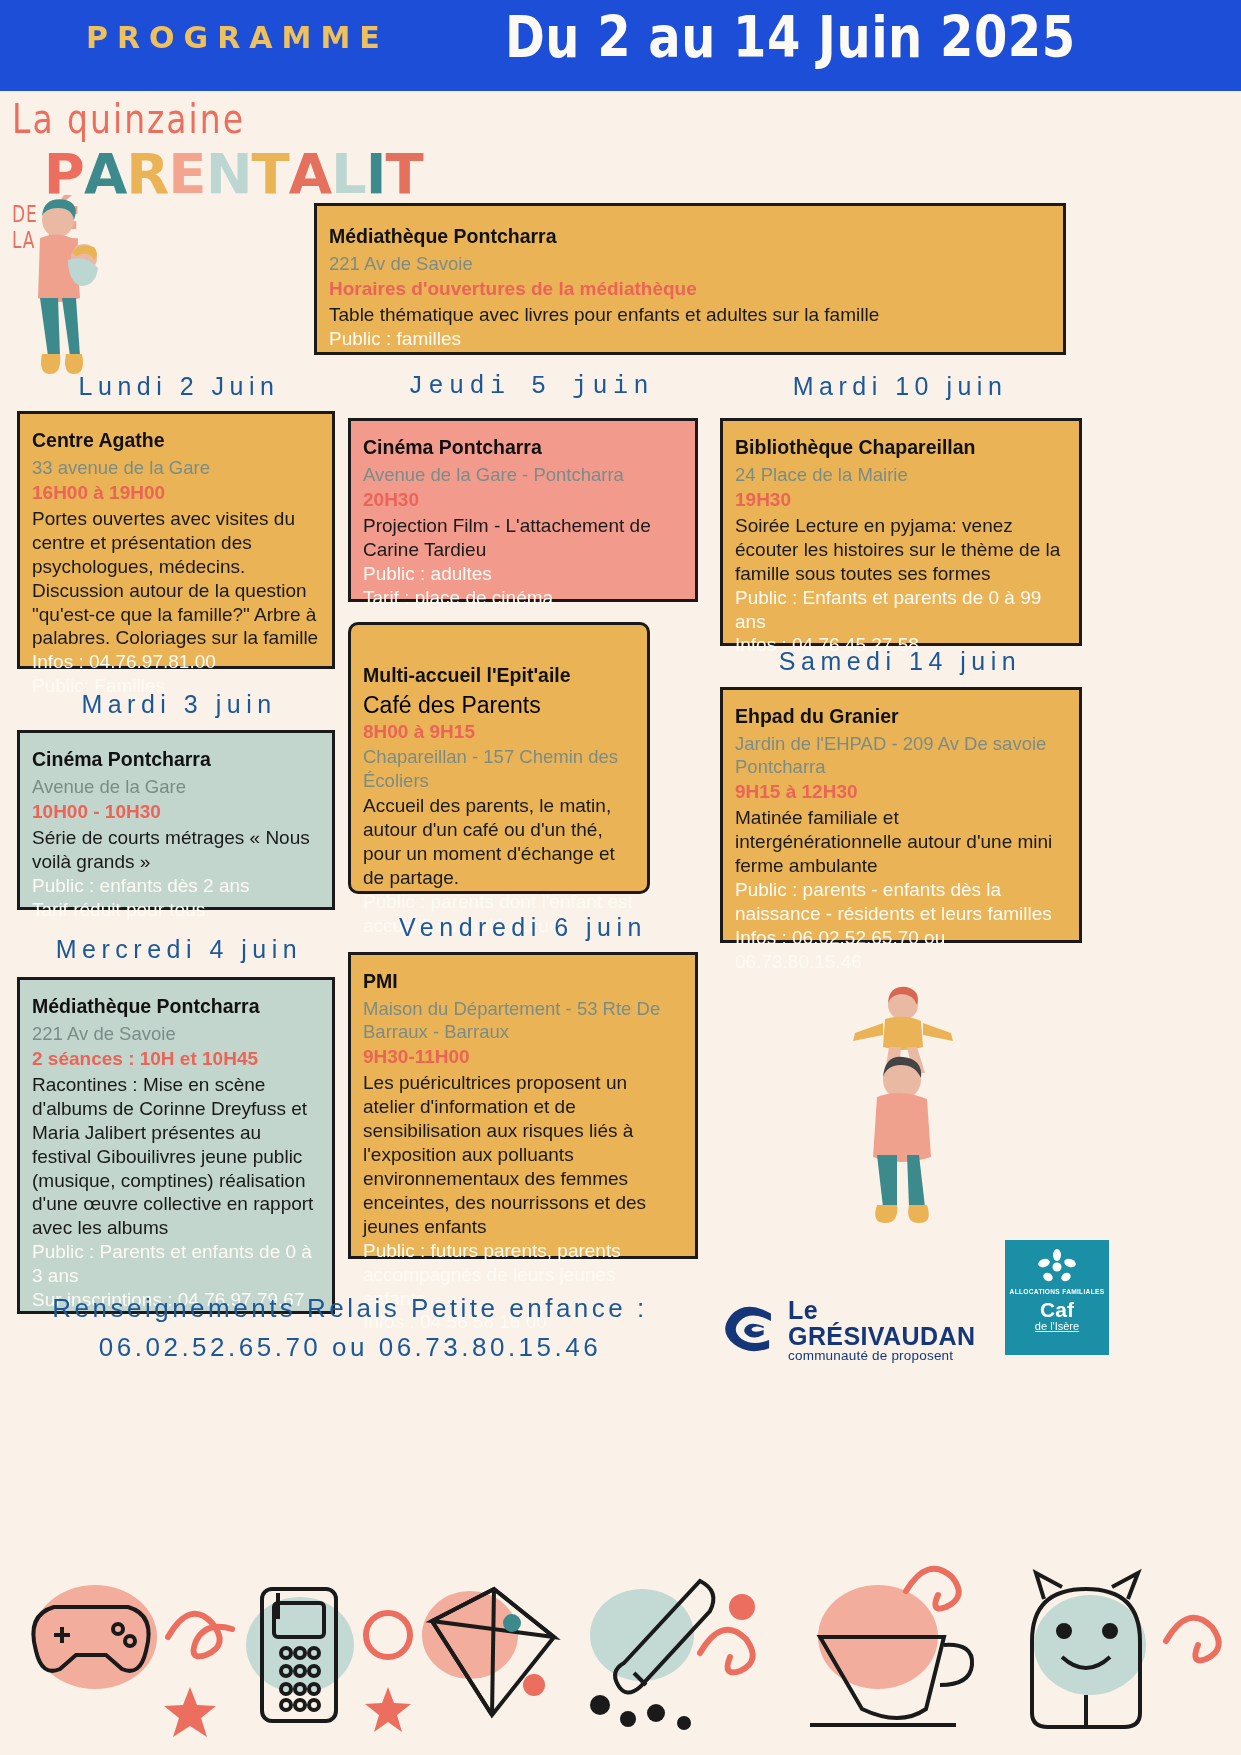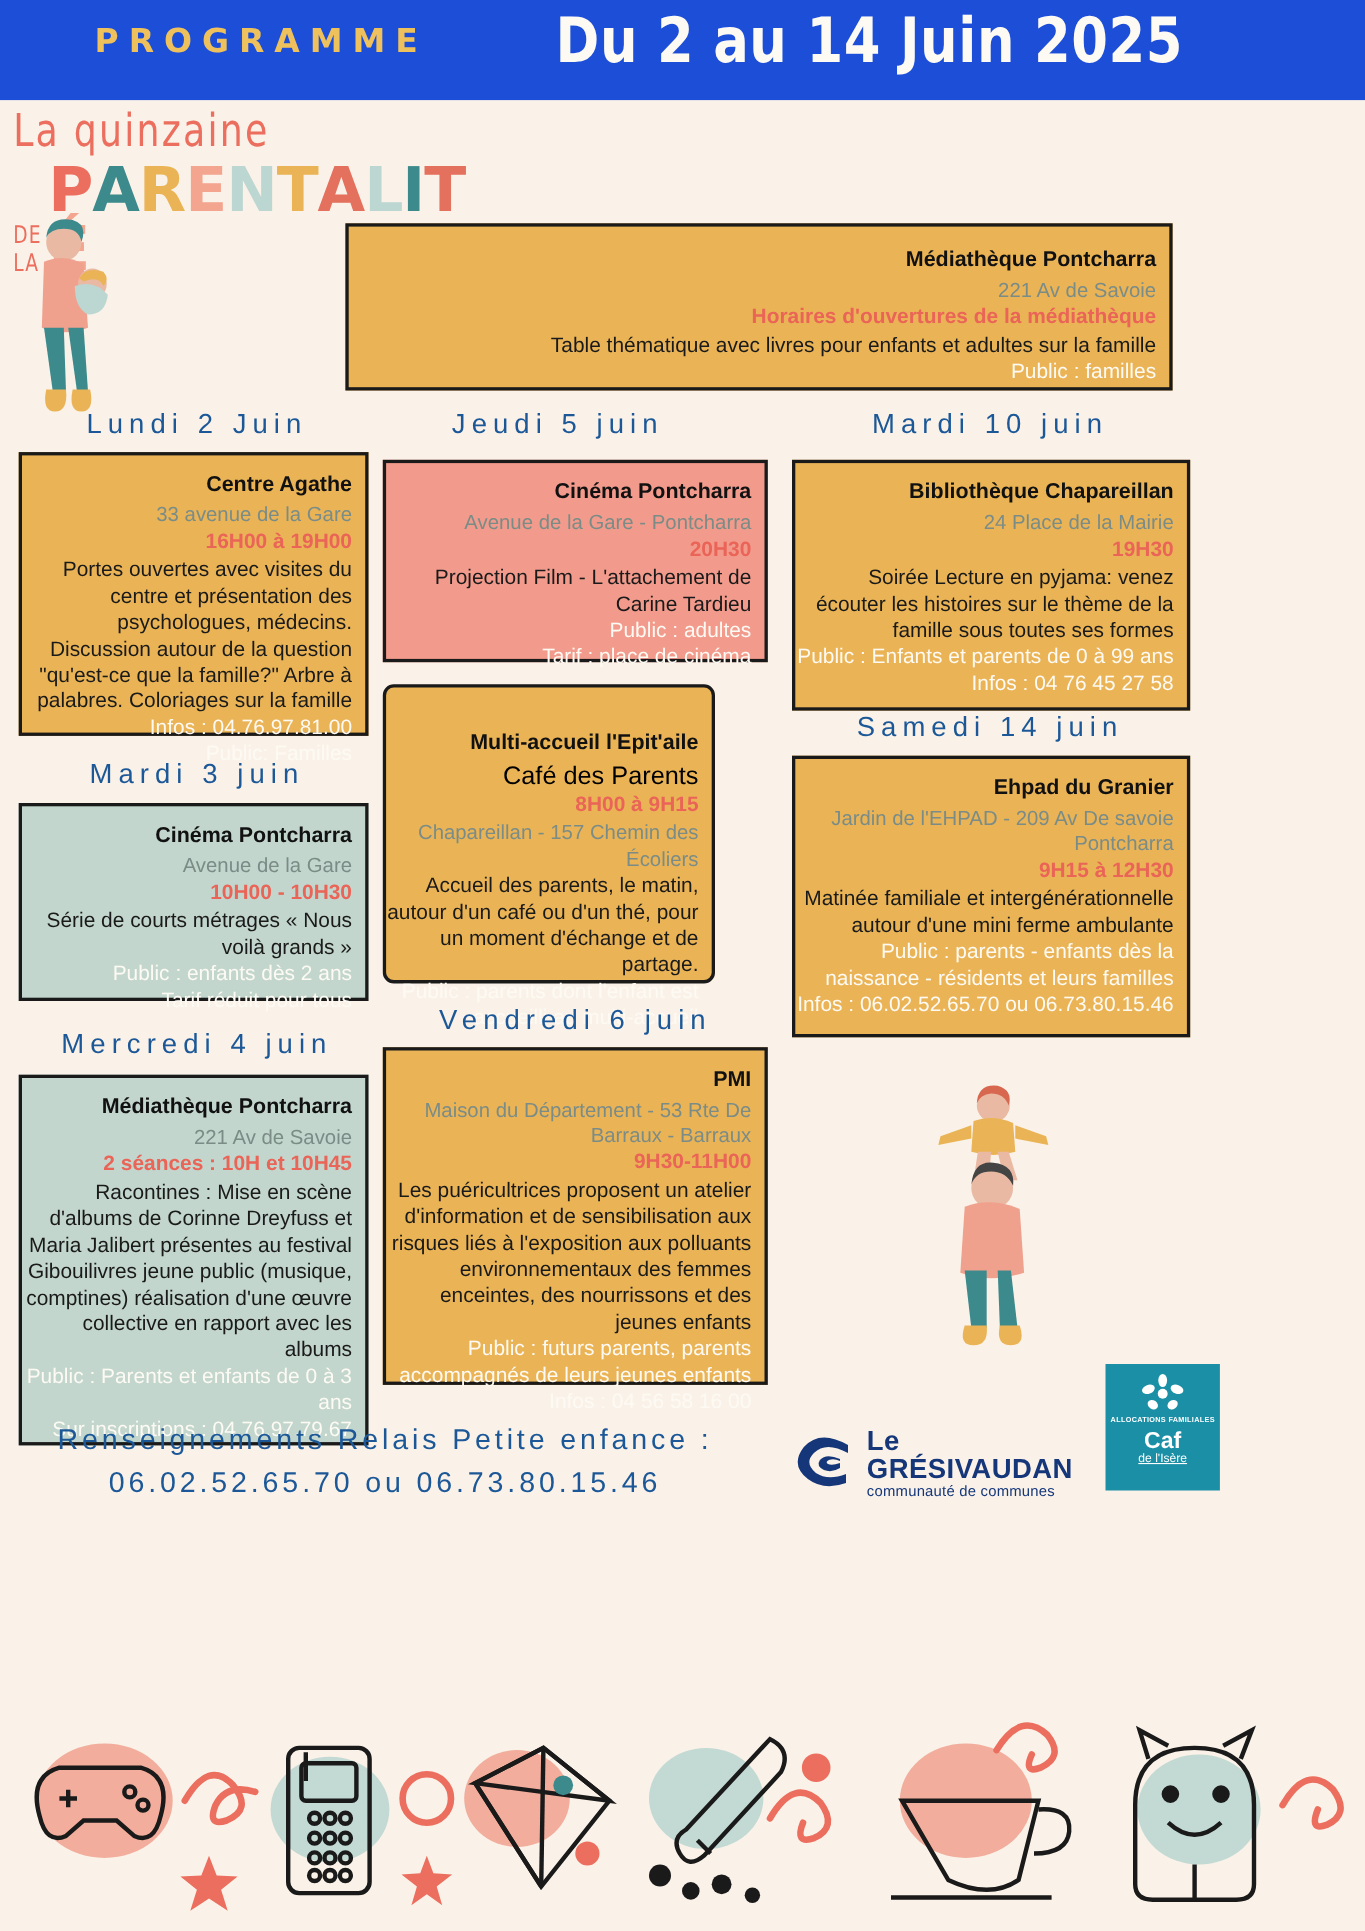--- a/index.html
+++ b/index.html
@@ -100,22 +100,22 @@
     color: #1c5898;
     letter-spacing: 5.5px;
     text-align: center;
     white-space: nowrap;
   }
 
   
   .card {
     position: absolute;
     border: 3px solid #1a1a1a;
-    padding: 14px 12px 16px 0;
-    text-align: right;
+    padding: 14px 12px 16px 12px;
+    text-align: left;
     line-height: 1.26;
   }
   .card.orange { background: #eab456; }
   .card.pink   { background: #f29b8c; }
   .card.mint   { background: #c2d6cd; }
 
   .c-title {
     font-size: 19.5px;
     font-weight: bold;
     color: #111111;
@@ -290,21 +290,21 @@
   <div class="day-title" style="left:14px; top:935px; width:330px;">Mercredi 4 juin</div>
   <div class="card mint" style="left:17px; top:977px; width:318px; height:337px;">
     <div class="c-title">Médiathèque Pontcharra</div>
     <div class="c-addr">221 Av de Savoie</div>
     <div class="c-time">2 séances : 10H et 10H45</div>
     <div class="c-desc">Racontines : Mise en scène d'albums de Corinne Dreyfuss et Maria Jalibert présentes au festival Gibouilivres jeune public (musique, comptines) réalisation d'une œuvre collective en rapport avec les albums</div>
     <div class="c-meta">Public : Parents et enfants de 0 à 3 ans</div>
     <div class="c-meta">Sur inscriptions : 04.76.97.79.67</div>
   </div>
 
-  <div class="day-title" style="left:332px; top:372px; width:350px;">Jeudi 5 juin</div>
+  <div class="day-title" style="left:356px; top:372px; width:350px;font-family:Liberation Mono, monospace;">Jeudi 5 juin</div>
   <div class="card pink" style="left:348px; top:418px; width:350px; height:184px;">
     <div class="c-title">Cinéma Pontcharra</div>
     <div class="c-addr">Avenue de la Gare - Pontcharra</div>
     <div class="c-time">20H30</div>
     <div class="c-desc">Projection Film - L'attachement  de Carine Tardieu</div>
     <div class="c-meta">Public : adultes</div>
     <div class="c-meta">Tarif : place de cinéma</div>
   </div>
 
   <div class="card orange" style="left:348px; top:622px; width:302px; height:272px; padding-top:38px;border-radius:10px;">
@@ -368,21 +368,21 @@
     <div>06.02.52.65.70 ou 06.73.80.15.46</div>
   </div>
 
   <div class="logo-gresivaudan">
     <svg width="68" height="60" viewBox="0 0 68 60">
       <path d="M58 12 Q30 -4 14 14 Q0 32 18 46 Q34 58 56 50 L56 41 Q38 48 26 40 Q14 30 24 20 Q36 8 58 20 Z" fill="#15377a"></path>
       <path d="M50 26 Q36 20 30 27 Q26 33 34 37 Q42 40 50 35 L50 30 Q42 33 38 31 Q35 29 39 27 Q44 25 50 28 Z" fill="#15377a"></path>
     </svg>
     <div class="gres-text">
       <div class="gres-t1">Le GRÉSIVAUDAN</div>
-      <div class="gres-t2">communauté de communes</div>
+      <div class="gres-t2">communauté de proposent</div>
     </div>
   </div>
 
   <div class="logo-caf">
     <svg width="42" height="38" viewBox="0 0 42 38" style="margin:2px auto 0;display:block;">
       <g fill="#ffffff">
         <ellipse cx="21" cy="7" rx="4" ry="6"></ellipse>
         <ellipse cx="8" cy="15" rx="6" ry="4" transform="rotate(-20 8 15)"></ellipse>
         <ellipse cx="34" cy="15" rx="6" ry="4" transform="rotate(20 34 15)"></ellipse>
         <ellipse cx="12" cy="29" rx="5" ry="4" transform="rotate(35 12 29)"></ellipse>

